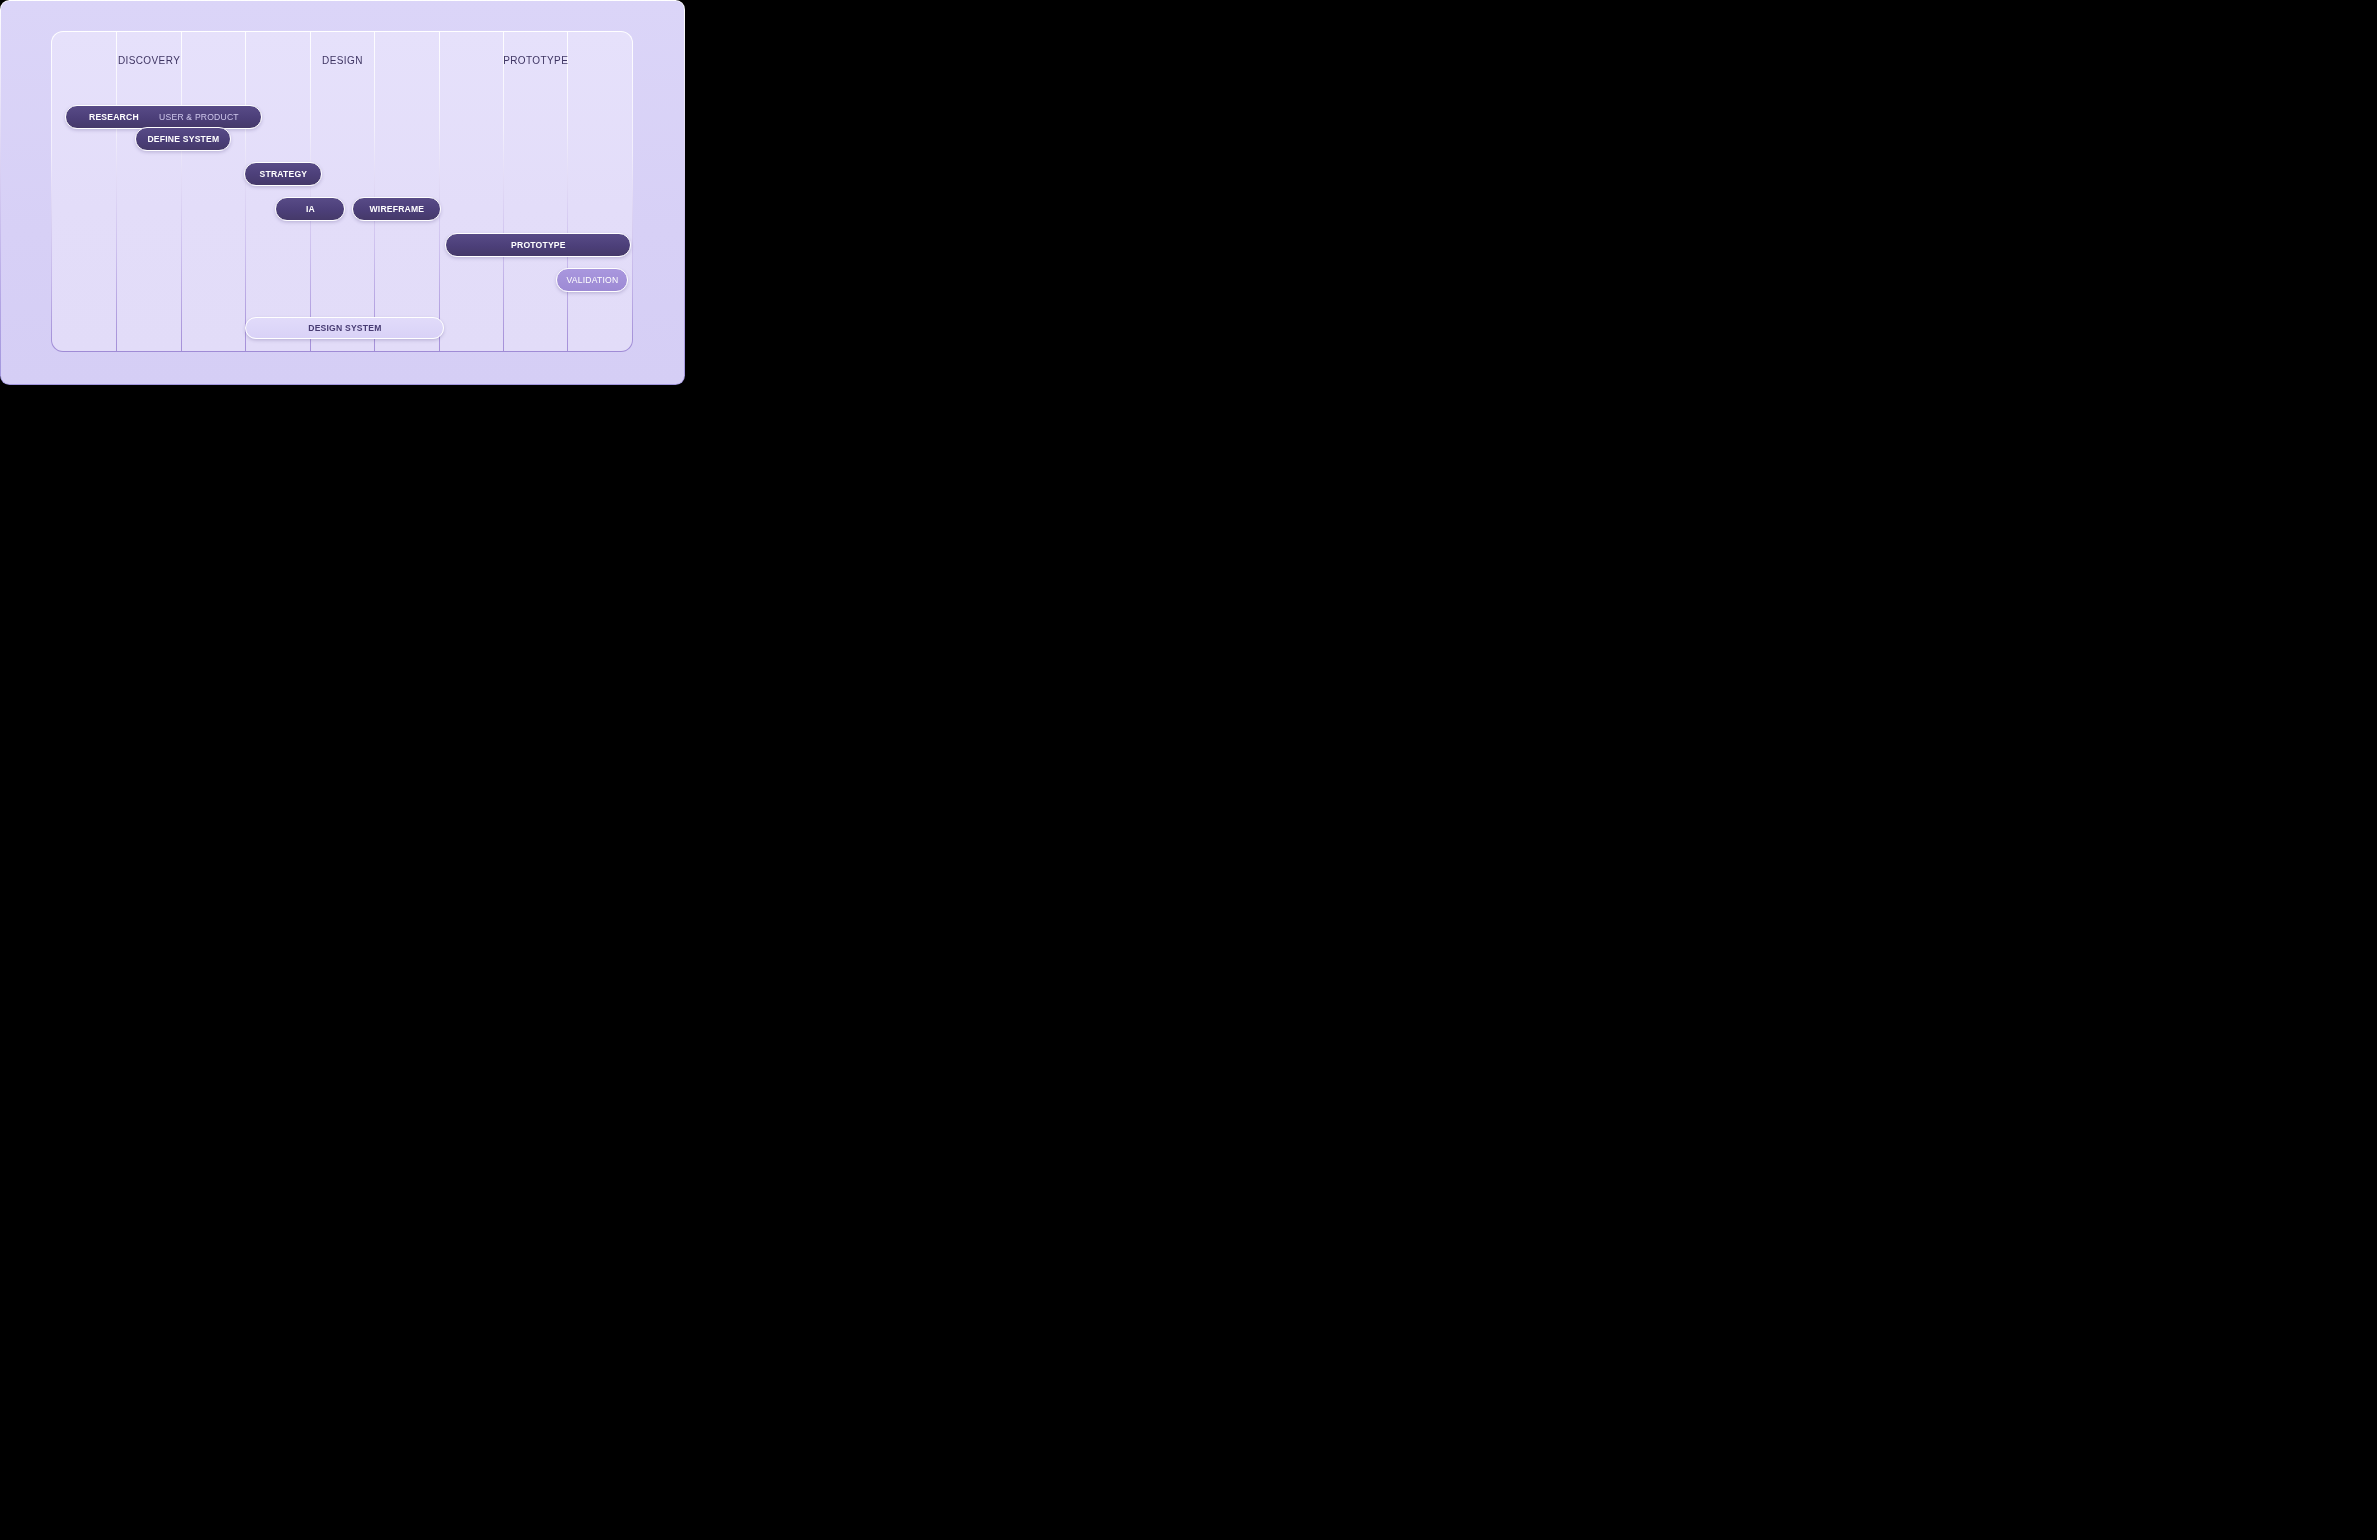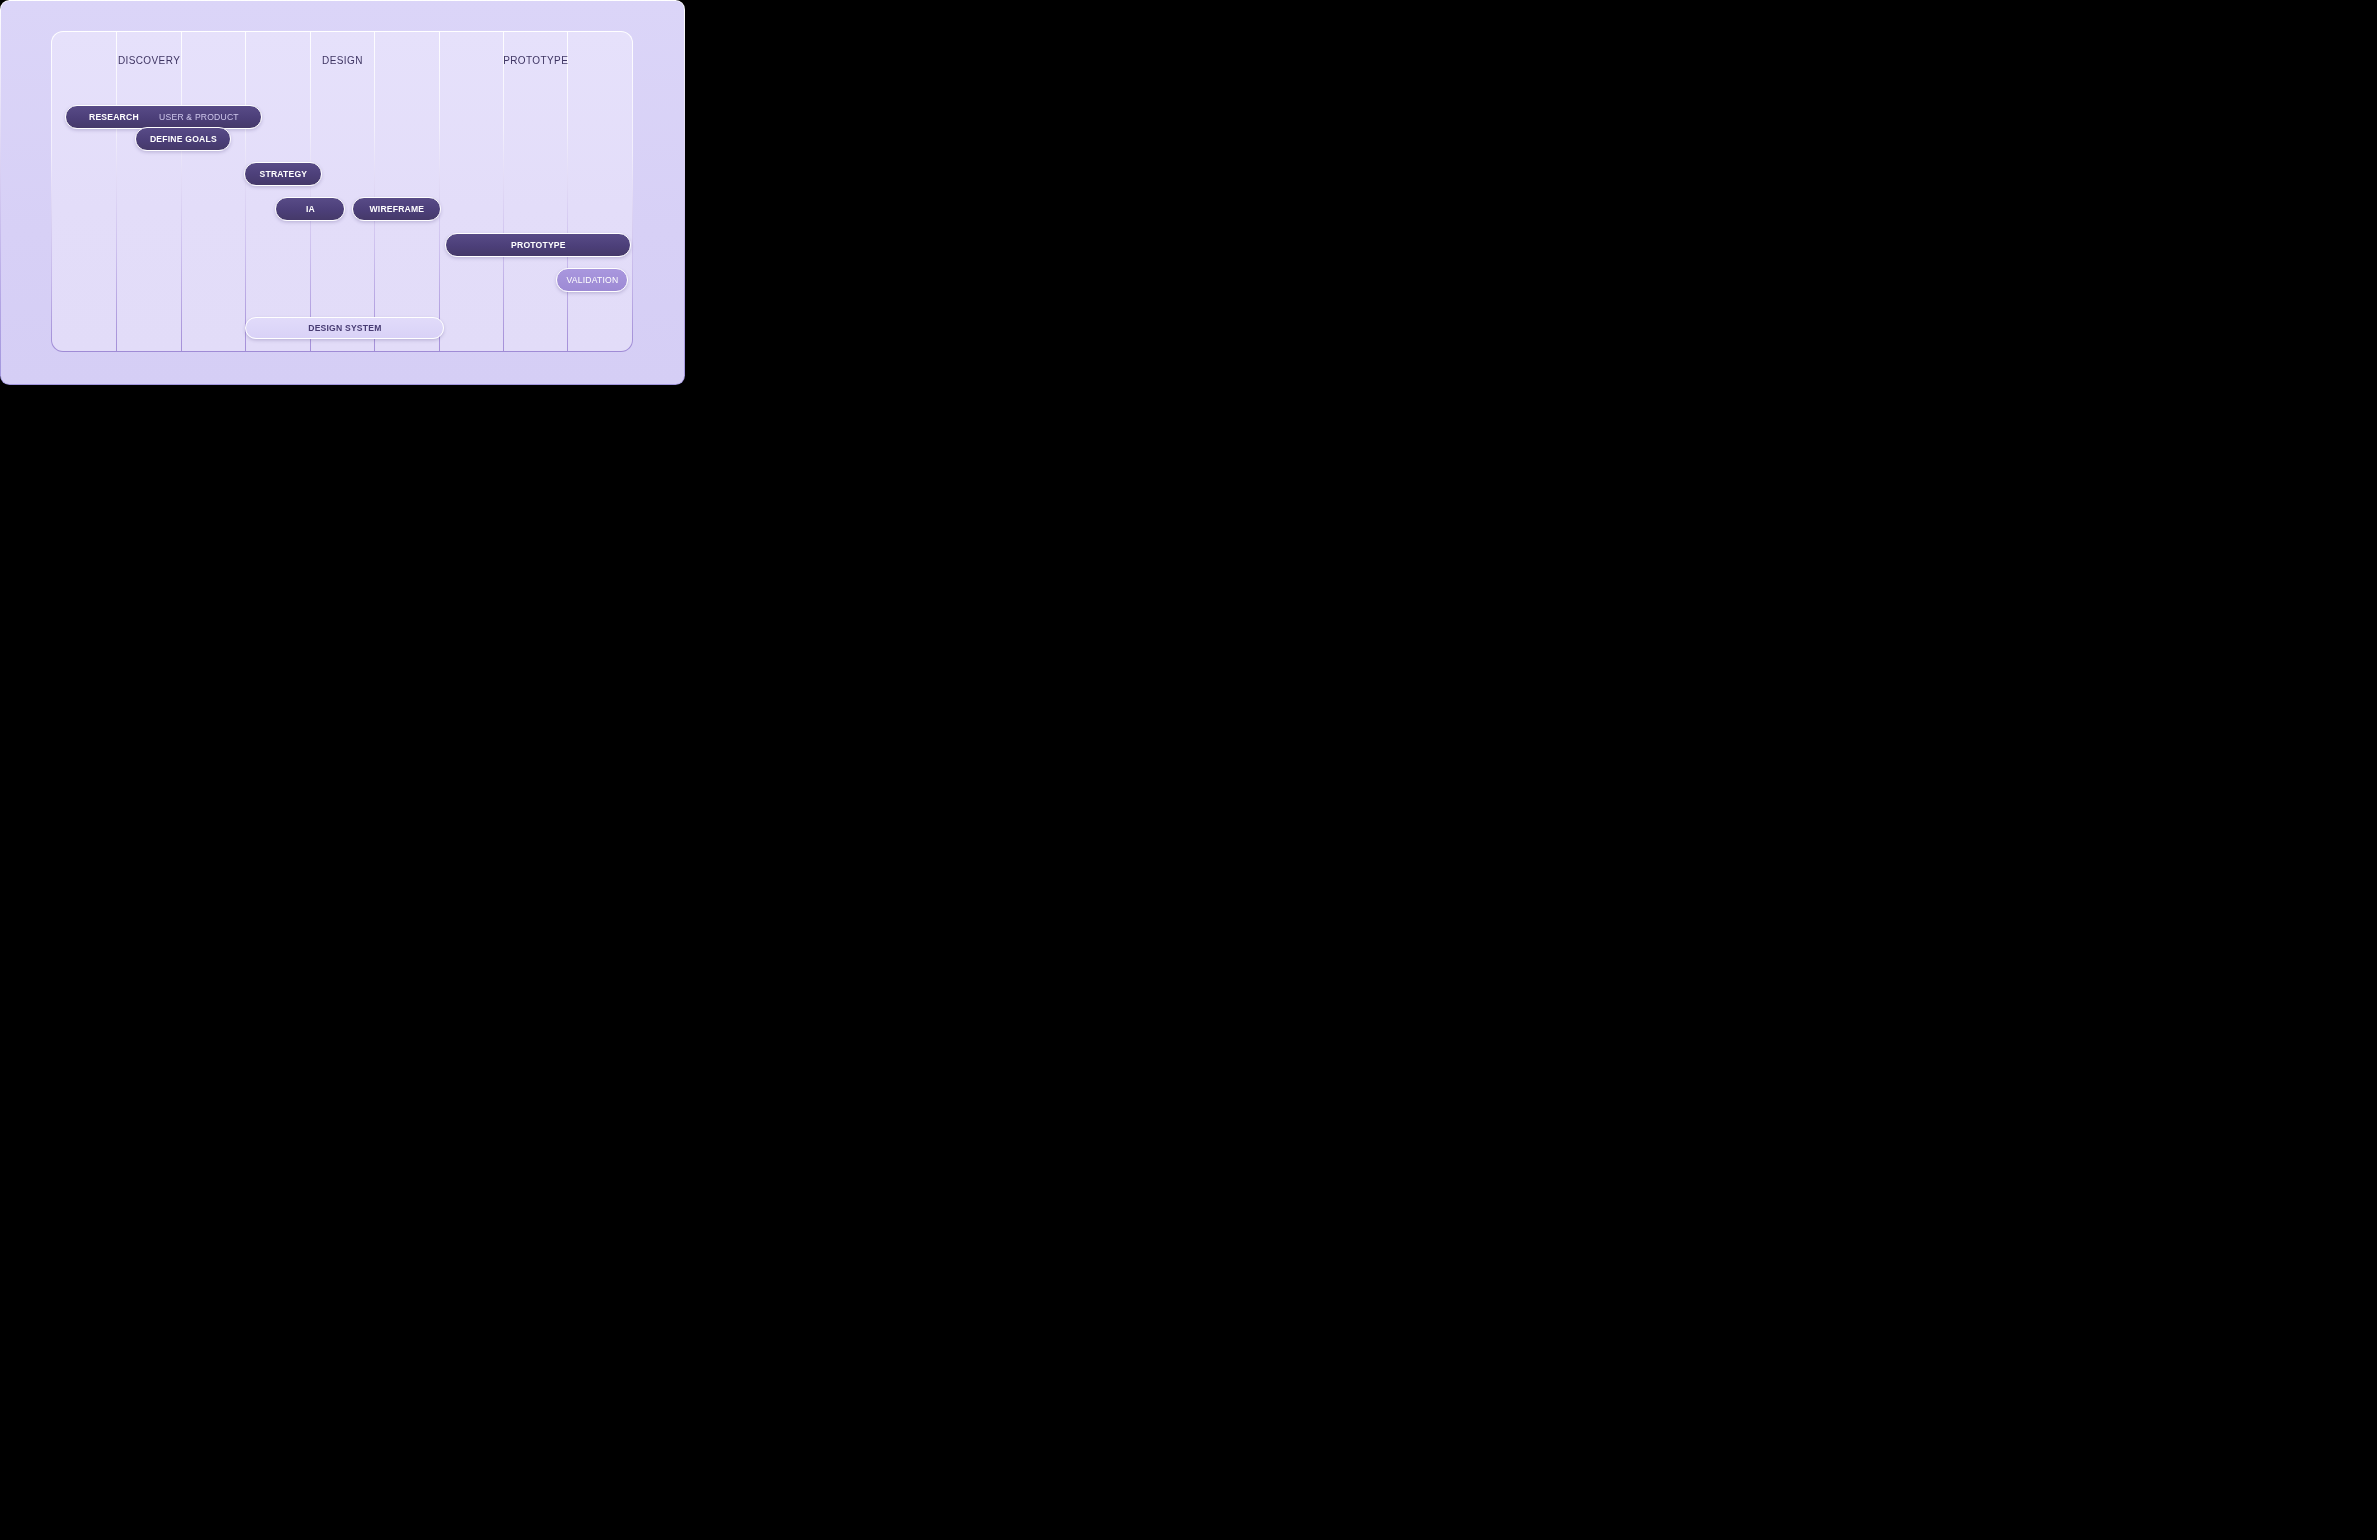--- a/index.html
+++ b/index.html
@@ -76,21 +76,21 @@
           <div class="phase ph3">PROTOTYPE</div>
         </div>
       </div>
 
       <div class="pill pill-dark t-research">
         <span>RESEARCH</span>
         <span class="sub">USER &amp; PRODUCT</span>
       </div>
 
       <div class="pill pill-dark t-define">
-        <span>DEFINE GOALS</span>
+        <span>DEFINE SYSTEM</span>
       </div>
 
       <div class="pill pill-dark t-strategy">
         <span>STRATEGY</span>
       </div>
 
       <div class="pill pill-dark t-ia">
         <span>IA</span>
       </div>
 

